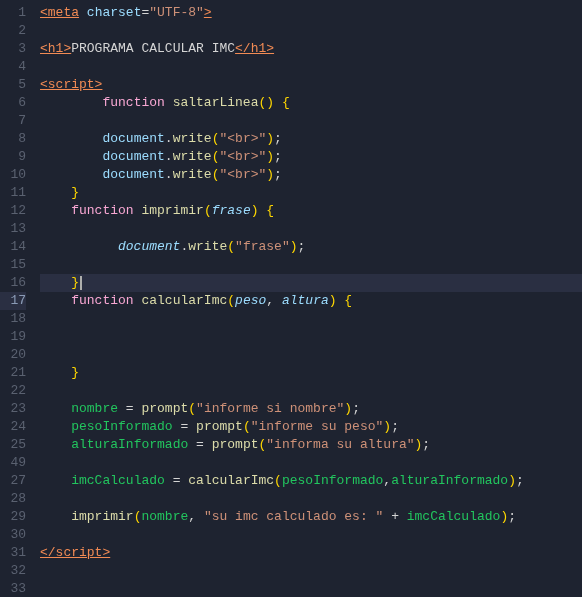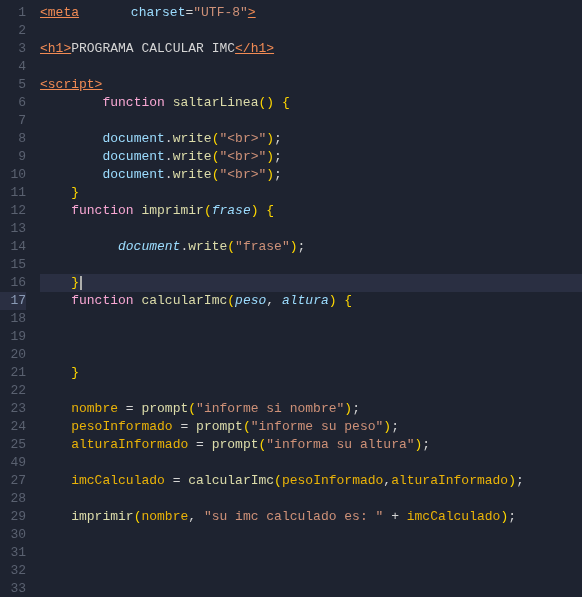--- a/index.html
+++ b/index.html
@@ -42,27 +42,27 @@
       display: block;
       height: 18px;
       line-height: 18px;
       white-space: pre;
     }
     .code-line.highlighted {
       background-color: #2a2f42;
     }
     
     .tag { color: #f28b54; text-decoration: underline; }
-    .attr { color: #9cdcfe; margin-left: 44px; }
+    .attr { color: #9cdcfe; }
     .string { color: #ce9178; }
     .keyword { color: #c586c0; }
     .fn-keyword { color: #f9a8d4; }
     .fn-name { color: #dcdcaa; }
     .param { color: #9cdcfe; font-style: italic; }
-    .var { color: #eab308; }
+    .var { color: #22c55e; }
     .method { color: #9cdcfe; }
     .method-call { color: #dcdcaa; }
     .operator { color: #d4d4d4; }
     .paren { color: #ffd700; }
     .bracket { color: #ffd700; }
     .text { color: #d4d4d4; }
     .italic { font-style: italic; }
     .cursor {
       display: inline-block;
       width: 2px;
@@ -168,14 +168,15 @@
     <span class="code-line"></span>
 
     <span class="code-line">    <span class="var">imcCalculado</span> <span class="operator">=</span> <span class="fn-name">calcularImc</span><span class="paren">(</span><span class="var">pesoInformado</span><span class="text">,</span><span class="var">alturaInformado</span><span class="paren">)</span><span class="operator">;</span></span>
 
     <span class="code-line"></span>
 
     <span class="code-line">    <span class="fn-name">imprimir</span><span class="paren">(</span><span class="var">nombre</span><span class="text">, </span><span class="string">"su imc calculado es: "</span> <span class="operator">+</span> <span class="var">imcCalculado</span><span class="paren">)</span><span class="operator">;</span></span>
 
     <span class="code-line"></span>
 
+    <span class="code-line"><span class="tag">&lt;/script&gt;</span></span>
   </div>
 </div>
 
 </body></html>

